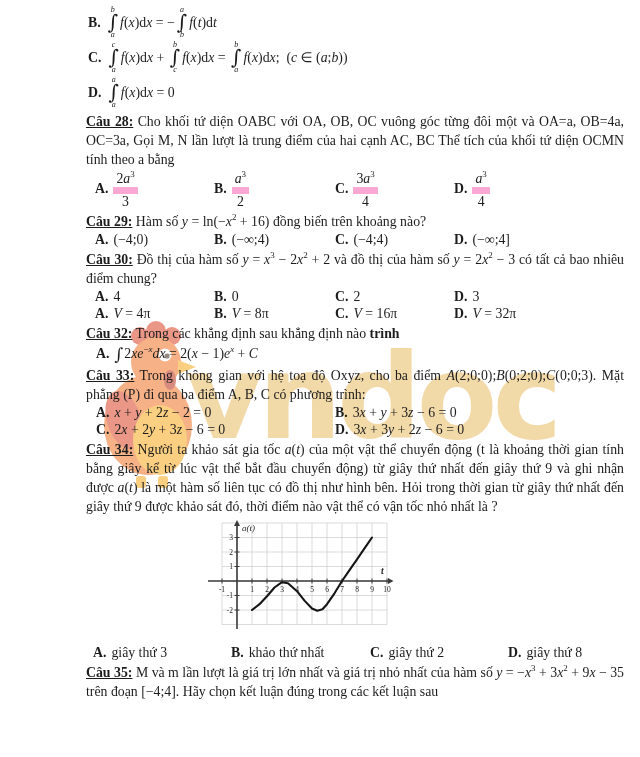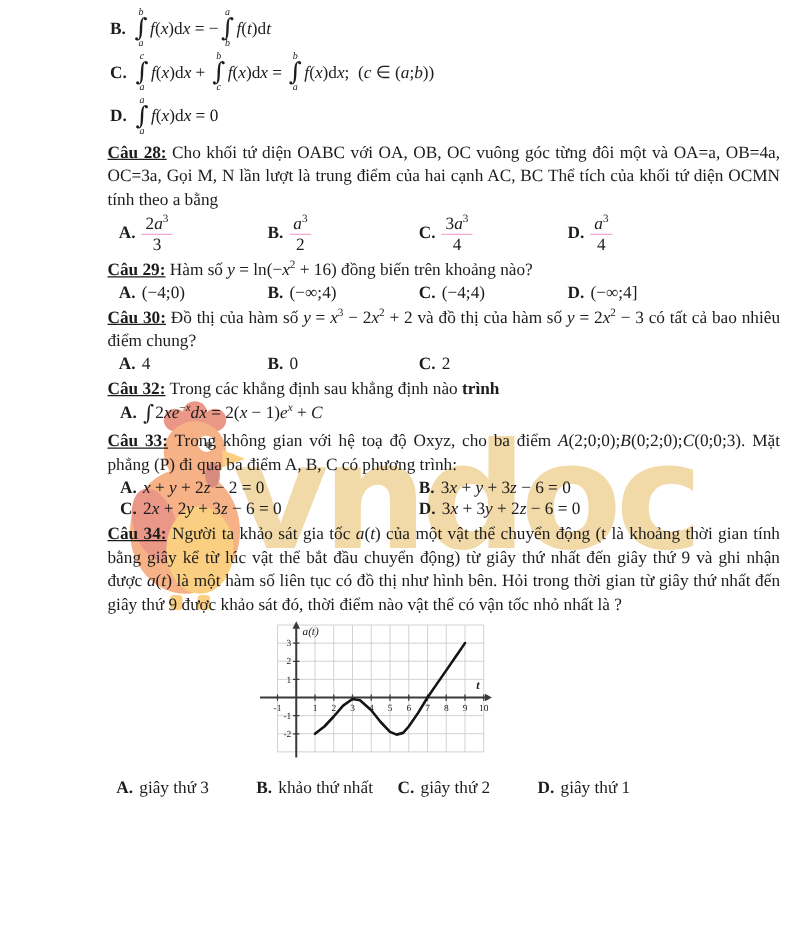--- a/index.html
+++ b/index.html
@@ -16,25 +16,25 @@
   .q{margin:0;}
   .qtext{margin:2px 0 1px;text-align:justify;line-height:1.38;}
   .qnum{font-weight:700;text-decoration:underline;}
   sup{font-size:.65em;line-height:0;}
   
   .opt{white-space:nowrap;}
   .opt > b{font-weight:700;margin-right:5px;}
   .opts-stack{margin:2px 0 2px 2px;}
   .opts-stack .opt{display:block;margin:2px 0;}
   .opts-grid4 {display:grid;grid-template-columns:119px 121px 119px 1fr;margin:1px 0 1px 9px;align-items:center;}
-  .opts-grid4b{display:grid;grid-template-columns:112px 113px 112px 1fr;margin:1px 0 1px 7px;align-items:center;}
+  .opts-grid4b{display:grid;grid-template-columns:112px 113px 112px 1fr;margin:1px 0 1px 7px;align-items:center;gap:26px;}
   .opts-grid2 {display:grid;grid-template-columns:239px 1fr;row-gap:1px;margin:1px 0 1px 10px;align-items:center;}
   
   .frac{display:inline-block;text-align:center;vertical-align:middle;line-height:1.12;padding:1px 0;}
-  .frac .n{display:block;border-bottom:1px solid #f9a8d4;padding:0 3px;}
+  .frac .n{display:block;border-bottom:7px solid #f9a8d4;padding:0 3px;}
   .frac .d{display:block;}
   .int{display:inline-flex;flex-direction:column;align-items:center;vertical-align:middle;
        line-height:1;margin:0 2px;transform:translateY(-1px);}
   .int .b{font-size:8px;font-style:italic;line-height:1;}
   .int .s{font-size:20px;line-height:.85;font-family:"DejaVu Serif",serif;}
   .bint{font-size:17px;vertical-align:-2px;margin-right:1px;font-family:"DejaVu Serif",serif;}
   .graph{margin:3px 0 2px 108px;width:200px;height:124px;}
 </style>
 </head>
 <body>
@@ -109,23 +109,30 @@
           <span class="opt"><b>C.</b><span>(−4;4)</span></span>
           <span class="opt"><b>D.</b><span>(−∞;4]</span></span>
         </div>
       </section>
       <section class="q">
         <p class="qtext"><b class="qnum">Câu 30:</b> <span>Đồ thị của hàm số <i>y</i> = <i>x</i><sup>3</sup> − 2<i>x</i><sup>2</sup> + 2 và đồ thị của hàm số <i>y</i> = 2<i>x</i><sup>2</sup> − 3 có tất cả bao nhiêu điểm chung?</span></p>
         <div class="opts opts-grid4">
           <span class="opt"><b>A.</b><span>4</span></span>
           <span class="opt"><b>B.</b><span>0</span></span>
           <span class="opt"><b>C.</b><span>2</span></span>
-        </div>
-      </section>
-      <section class="q">
+          <span class="opt"><b>D.</b><span>3</span></span>
+        </div>
+      </section>
+      <section class="q">
+        <div class="opts opts-grid4">
+          <span class="opt"><b>A.</b><span><i>V</i> = 4π</span></span>
+          <span class="opt"><b>B.</b><span><i>V</i> = 8π</span></span>
+          <span class="opt"><b>C.</b><span><i>V</i> = 16π</span></span>
+          <span class="opt"><b>D.</b><span><i>V</i> = 32π</span></span>
+        </div>
       </section>
       <section class="q">
         <p class="qtext"><b class="qnum">Câu 32:</b> <span>Trong các khẳng định sau khẳng định nào <b>trình</b></span></p>
         <div class="opts opts-grid2">
           <span class="opt"><b>A.</b><span><span class="bint">∫</span>2<i>xe</i><sup>−<i>x</i></sup><i>dx</i> = 2(<i>x</i> − 1)<i>e</i><sup><i>x</i></sup> + <i>C</i></span></span>
         </div>
       </section>
       <section class="q">
         <p class="qtext"><b class="qnum">Câu 33:</b> <span>Trong không gian với hệ toạ độ Oxyz, cho ba điểm <i>A</i>(2;0;0);<i>B</i>(0;2;0);<i>C</i>(0;0;3). Mặt phẳng (P) đi qua ba điểm A, B, C có phương trình:</span></p>
         <div class="opts opts-grid2">
@@ -195,17 +202,20 @@
             <line x1="40.5" y1="91" x2="45.5" y2="91" stroke="#3a3a3a" stroke-width="1"></line>
             <text x="39" y="93.6" font-size="7.5" text-anchor="end" fill="#1c1c1c">-2</text>
             <text x="48" y="12" font-size="9" font-style="italic" fill="#1c1c1c">a(t)</text>
             <text x="187" y="55" font-size="9.5" font-style="italic" font-weight="bold" fill="#1c1c1c">t</text>
             <polyline points="58.0,91.0 65.5,85.2 73.0,77.2 80.5,68.5 88.0,63.2 94.0,64.2 103.0,72.2 110.5,81.6 118.0,89.5 123.3,91.7 128.5,90.3 133.0,85.2 140.5,74.3 148.0,62.0 155.5,51.1 163.0,40.3 170.5,29.4 178.0,18.5" fill="none" stroke="#151515" stroke-width="2.1" stroke-linejoin="round" stroke-linecap="round"></polyline>
           </svg></div>
         <div class="opts opts-grid4b">
           <span class="opt"><b>A.</b><span>giây thứ 3</span></span>
           <span class="opt"><b>B.</b><span>khảo thứ nhất</span></span>
           <span class="opt"><b>C.</b><span>giây thứ 2</span></span>
-          <span class="opt"><b>D.</b><span>giây thứ 1</span></span>
-        </div>
+          <span class="opt"><b>D.</b><span>giây thứ 8</span></span>
+        </div>
+      </section>
+      <section class="q">
+        <p class="qtext"><b class="qnum">Câu 35:</b> <span>M và m lần lượt là giá trị lớn nhất và giá trị nhỏ nhất của hàm số <i>y</i> = −<i>x</i><sup>3</sup> + 3<i>x</i><sup>2</sup> + 9<i>x</i> − 35 trên đoạn [−4;4]. Hãy chọn kết luận đúng trong các kết luận sau</span></p>
       </section>
     </div>
 </div>
 
 </body></html>

